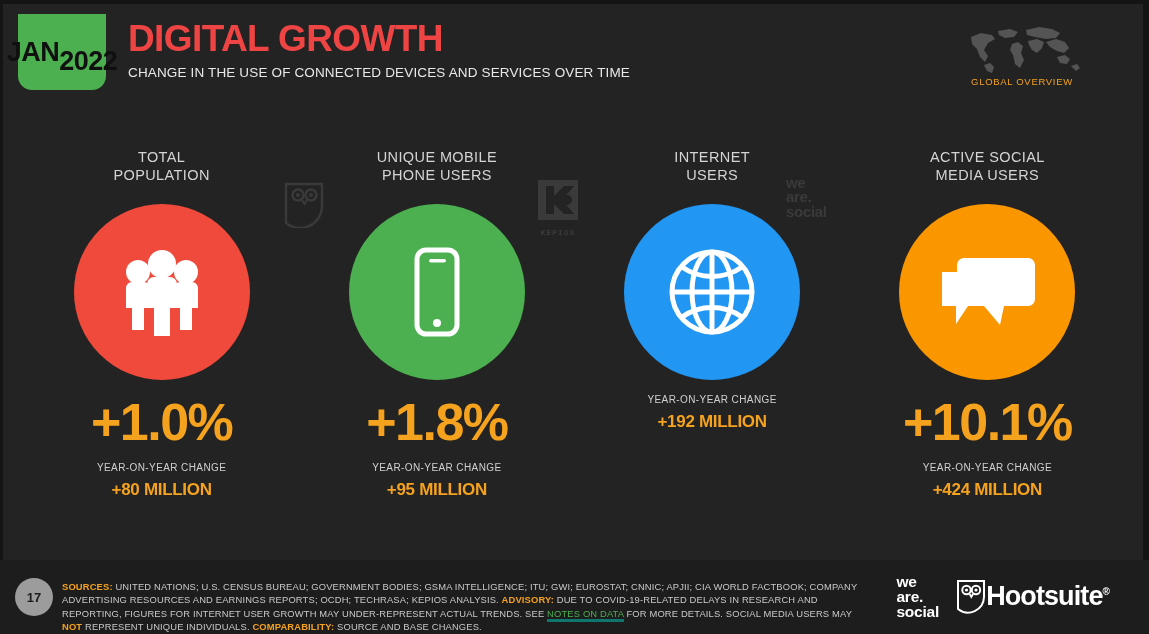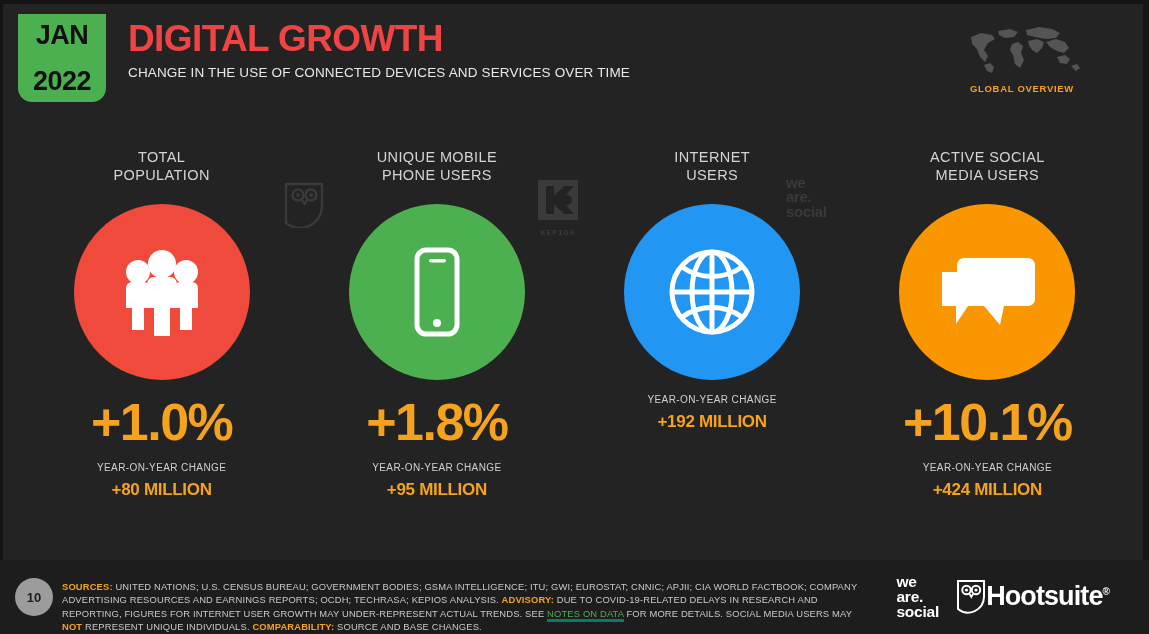--- a/index.html
+++ b/index.html
@@ -47,25 +47,25 @@
     position: absolute;
     top: 14px;
     left: 18px;
     right: 18px;
     height: 92px;
   }
   .date-badge {
     position: absolute;
     left: 0; top: 0;
     width: 88px;
-    height: 88px;
+    height: 76px;
     background: #4caf50;
     border-radius: 0 0 14px 14px;
     display: flex;
-    flex-direction: column;
+    flex-direction: row;
     align-items: center;
     justify-content: center;
     line-height: 1.0;
   }
   .date-badge .m, .date-badge .y {
     color: #101010;
     font-weight: 800;
     font-size: 27px;
     letter-spacing: -0.5px;
   }
@@ -97,23 +97,23 @@
     position: absolute;
     right: 34px;
     top: 8px;
     width: 150px;
     text-align: center;
   }
   .region-map { display: block; margin: 0 auto; }
   .region-label {
     color: #f5a21e;
     font-size: 9.5px;
-    font-weight: 700;
+    font-weight: 400;
     letter-spacing: 0.7px;
-    margin-top: 9px;
+    margin-top: 2px;
   }
 
   
   .stats {
     position: absolute;
     top: 148px;
     left: 24px;
     right: 24px;
     display: flex;
   }
@@ -378,21 +378,21 @@
     <div style="color:#3a3a3a;font-size:8px;font-weight:700;letter-spacing:1px;text-align:center;margin-top:2px;font-family:Liberation Mono, monospace;">KEPIOS</div>
   </div>
 
   <div class="watermark wm-was">
     <div class="wm-was-text" style="white-space:pre-line;">we
 are.
 social</div>
   </div>
 
   <div class="footer">
-    <div class="page-badge">10</div>
+    <div class="page-badge">17</div>
 
     <div class="sources"><b>SOURCES:</b><span> UNITED NATIONS; U.S. CENSUS BUREAU; GOVERNMENT BODIES; GSMA INTELLIGENCE; ITU; GWI; EUROSTAT; CNNIC; APJII; CIA WORLD FACTBOOK; COMPANY ADVERTISING RESOURCES AND EARNINGS REPORTS; OCDH; TECHRASA; KEPIOS ANALYSIS. </span><b>ADVISORY:</b><span> DUE TO COVID-19-RELATED DELAYS IN RESEARCH AND REPORTING, FIGURES FOR INTERNET USER GROWTH MAY UNDER-REPRESENT ACTUAL TRENDS. SEE </span><span class="notes">NOTES ON DATA</span><span> FOR MORE DETAILS. SOCIAL MEDIA USERS MAY </span><span class="not">NOT</span><span> REPRESENT UNIQUE INDIVIDUALS. </span><b>COMPARABILITY:</b><span> SOURCE AND BASE CHANGES.</span></div>
 
     <div class="brands">
       <div class="was-logo" style="white-space:pre-line;">we
 are.
 social</div>
       <div class="hoot">
         <svg width="30" height="36" viewBox="0 0 30 36">
           <path d="M2 2 h26 v16 a16 16 0 0 1 -26 12 Z" fill="none" stroke="#ffffff" stroke-width="2"></path>

